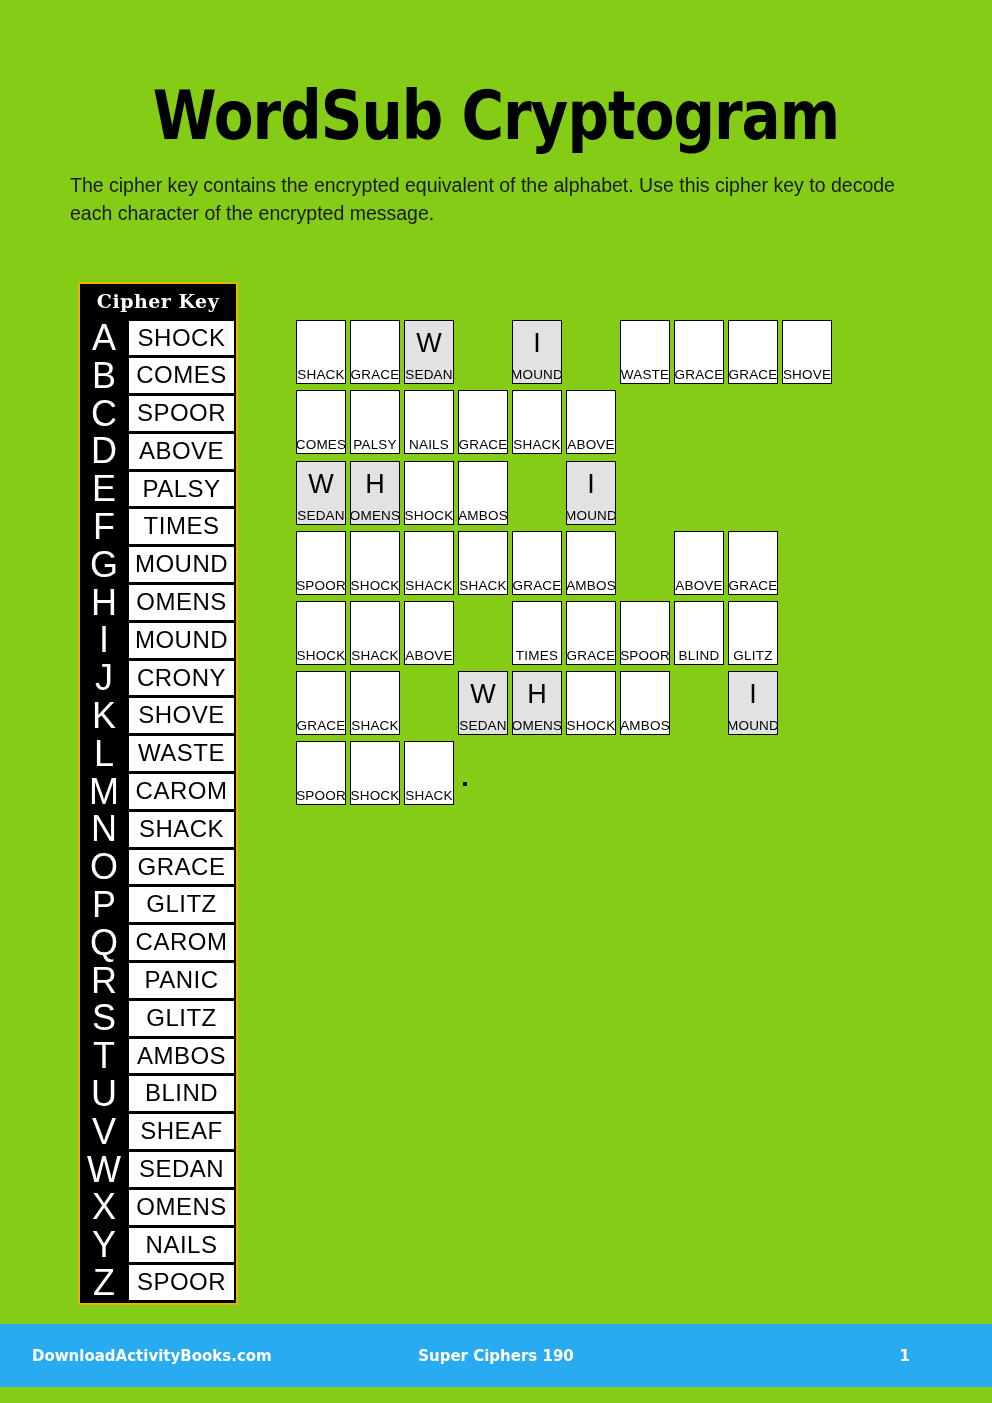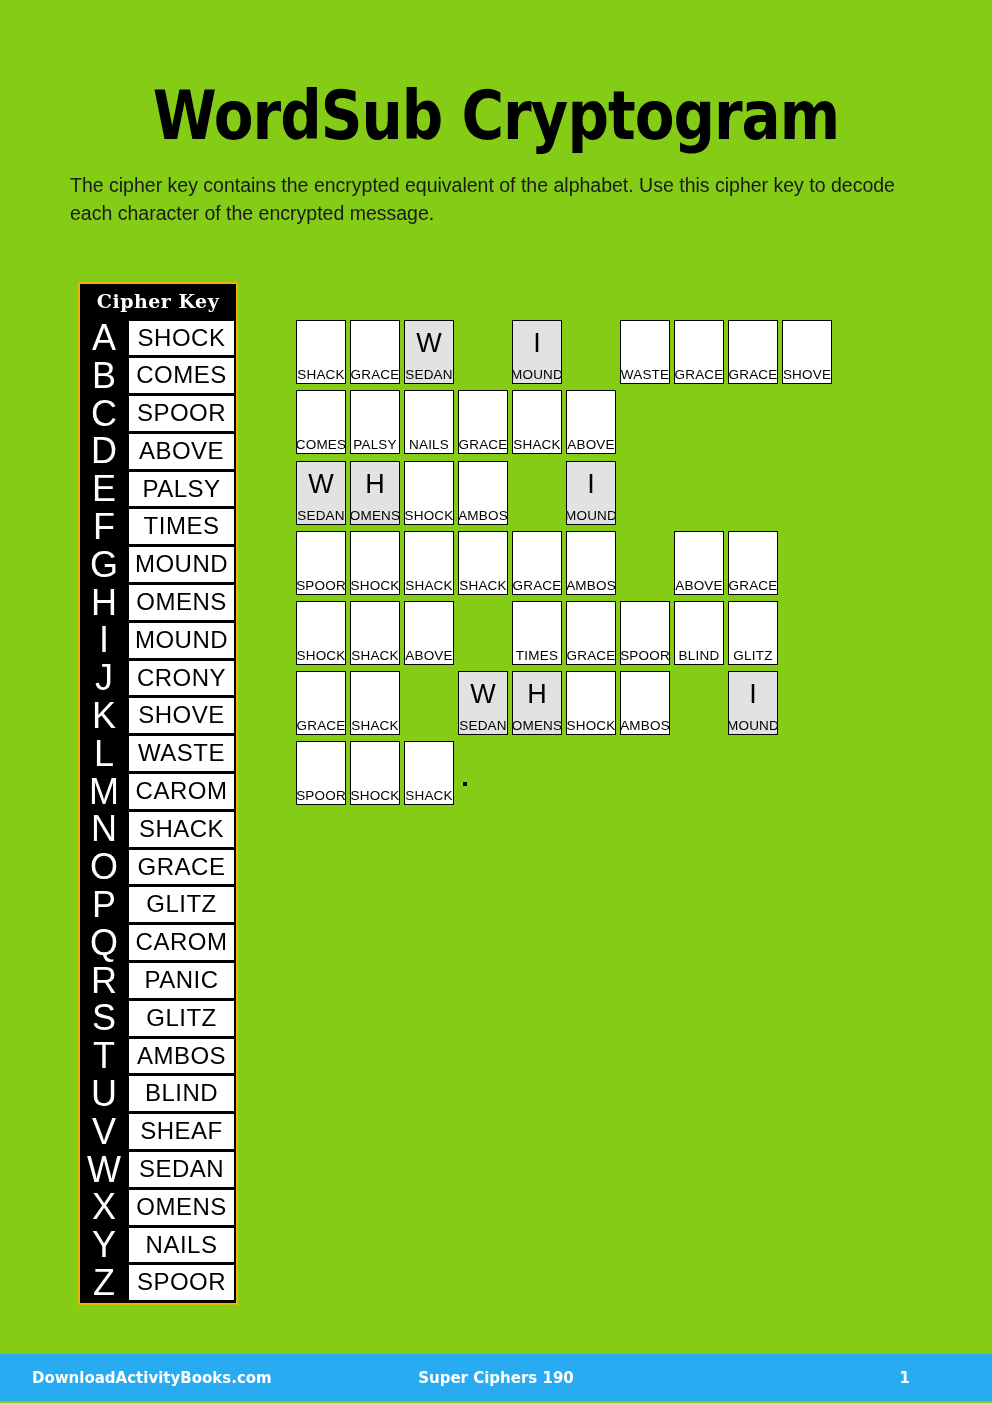--- a/index.html
+++ b/index.html
@@ -128,23 +128,23 @@
     bottom: 19px;
     width: 4px;
     height: 4px;
     background: #000;
   }
 
   
   .footer {
     position: absolute;
     left: 0;
-    bottom: 2px;
+    bottom: 16px;
     width: 992px;
-    height: 47px;
+    height: 63px;
     background: #29abf2;
     display: flex;
     align-items: center;
     color: #ffffff;
     font-family: "DejaVu Sans", sans-serif;
     font-weight: 700;
     font-size: 15px;
   }
   .footer-site { position: absolute; left: 32px; }
   .footer-book { position: absolute; left: 50%; transform: translateX(-50%); }

